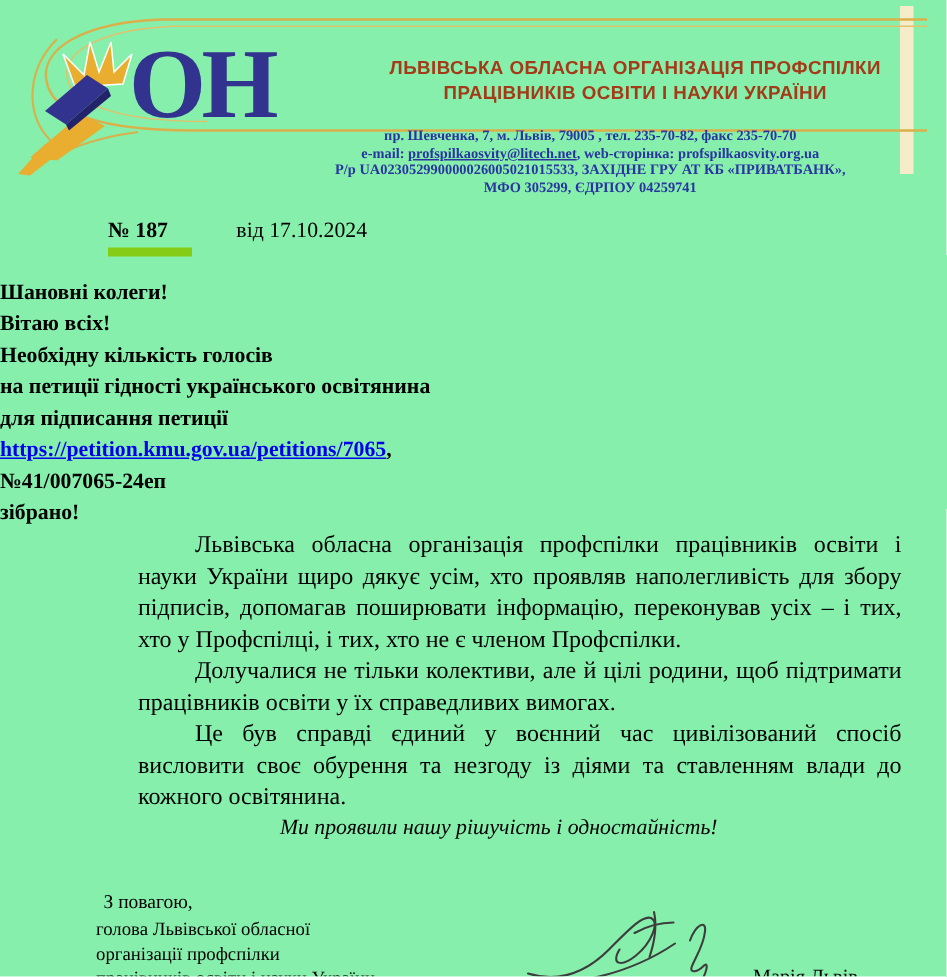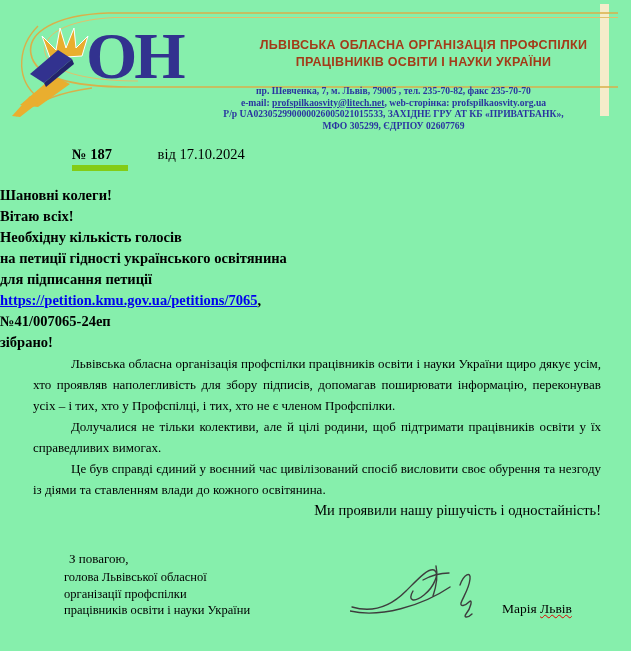--- a/index.html
+++ b/index.html
@@ -22,23 +22,23 @@
            font-weight:bold;font-size:9.6px;line-height:11.5px;color:#2a35a0;}
   .contact a{color:#2a35a0;text-decoration:underline;}
 
   
   .doc-number-row{margin:12px 0 0 72px;font-size:14.5px;line-height:21px;}
   .doc-number{display:inline-block;border-bottom:6px solid #84cc16;padding-right:16px;font-weight:bold;}
   .doc-date{margin-left:26px;}
   .centered-block{margin-top:14px;text-align:left;font-weight:bold;
                   font-size:14.5px;line-height:21px;}
   .centered-block a{color:#0000ee;text-decoration:underline;font-weight:bold;}
-  .paragraphs{margin:0 30px 0 33px;font-size:13px;line-height:21px;}
+  .paragraphs{margin:0 30px 0 92px;font-size:16px;line-height:21px;}
   .paragraphs p{margin:0;text-indent:38px;text-align:justify;}
-  .closing-line{margin:0 30px 0 64px;text-align:right;font-size:14.5px;line-height:21px;}
+  .closing-line{margin:0 30px 0 64px;text-align:center;font-size:14.5px;line-height:21px;font-style:italic;}
 
   
   .sig-area{position:relative;height:100px;margin-top:30px;}
   .sig-salutation{position:absolute;left:69px;top:0;font-size:13px;}
   .sig-title{position:absolute;left:64px;top:18px;font-size:12.5px;line-height:16.5px;}
   .sig-svg{position:absolute;left:350px;top:10px;}
   .sig-name{position:absolute;left:502px;top:50px;font-size:13.5px;white-space:nowrap;}
   .surname-misspell{text-decoration:underline;text-decoration-style:wavy;
                     text-decoration-color:#e00000;text-decoration-thickness:1px;}
 </style>
@@ -69,21 +69,21 @@
       <text x="78" y="74" font-family="Liberation Serif, serif" font-weight="bold" font-size="66" letter-spacing="-3" fill="#32328f">ОН</text>
     </svg>
 
     <div class="org-line1">ЛЬВІВСЬКА ОБЛАСНА ОРГАНІЗАЦІЯ ПРОФСПІЛКИ</div>
     <div class="org-line2">ПРАЦІВНИКІВ ОСВІТИ І НАУКИ УКРАЇНИ</div>
 
     <div class="contact">
       <div>пр. Шевченка, 7, м. Львів, 79005 , тел. 235-70-82, факс 235-70-70</div>
       <div><span>e-mail: </span><a href="#">profspilkaosvity@litech.net</a><span>, web-сторінка: </span><span>profspilkaosvity.org.ua</span></div>
       <div>Р/р UA023052990000026005021015533, ЗАХІДНЕ ГРУ АТ КБ «ПРИВАТБАНК»,</div>
-      <div>МФО 305299, ЄДРПОУ 02607769</div>
+      <div>МФО 305299, ЄДРПОУ 04259741</div>
     </div>
   </div>
 
   <div class="doc-number-row">
     <span class="doc-number">№ 187</span>
     <span class="doc-date">від 17.10.2024</span>
   </div>
 
   <div class="centered-block">
     <div>Шановні колеги!</div>

